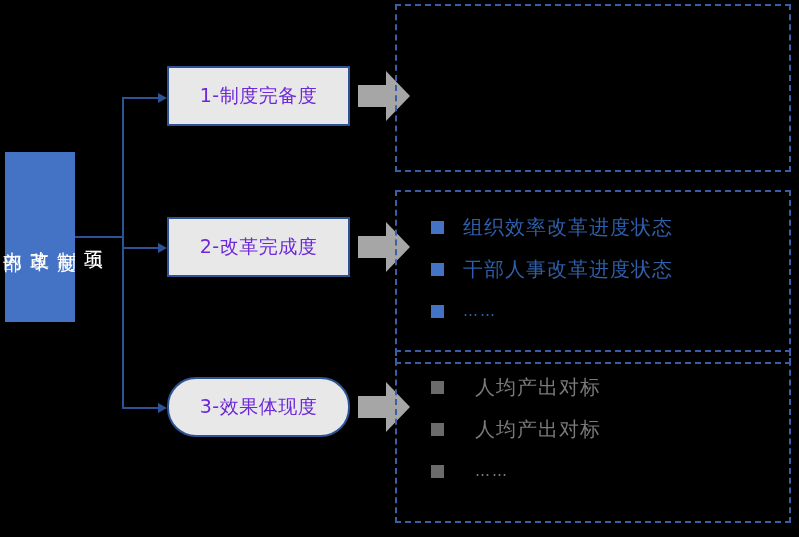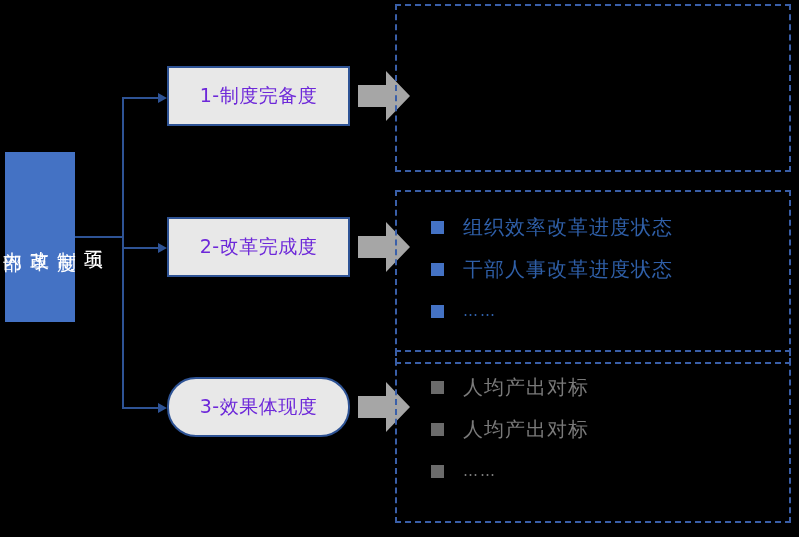--- a/index.html
+++ b/index.html
@@ -150,21 +150,21 @@
     margin-right: 19px;
   }
   .bullet-mark.blue { background: #4472C4; }
   .bullet-mark.gray { background: #6B6B6B; }
   .bullet-text {
     font-size: 20px;
     letter-spacing: 1px;
     white-space: nowrap;
   }
   .bullet-text.blue { color: #2F5FA8; }
-  .bullet-text.gray { color: #7A7A7A; }
+  .bullet-text.gray { color: #7A7A7A; margin-left: 12px; }
   .bullet-text.ellipsis { font-size: 15px; letter-spacing: 2px; }
 </style>
 </head>
 <body>
 
 <div id="slide">
 
   <div class="root-node">
     <span class="root-node-label">三项
 制度

